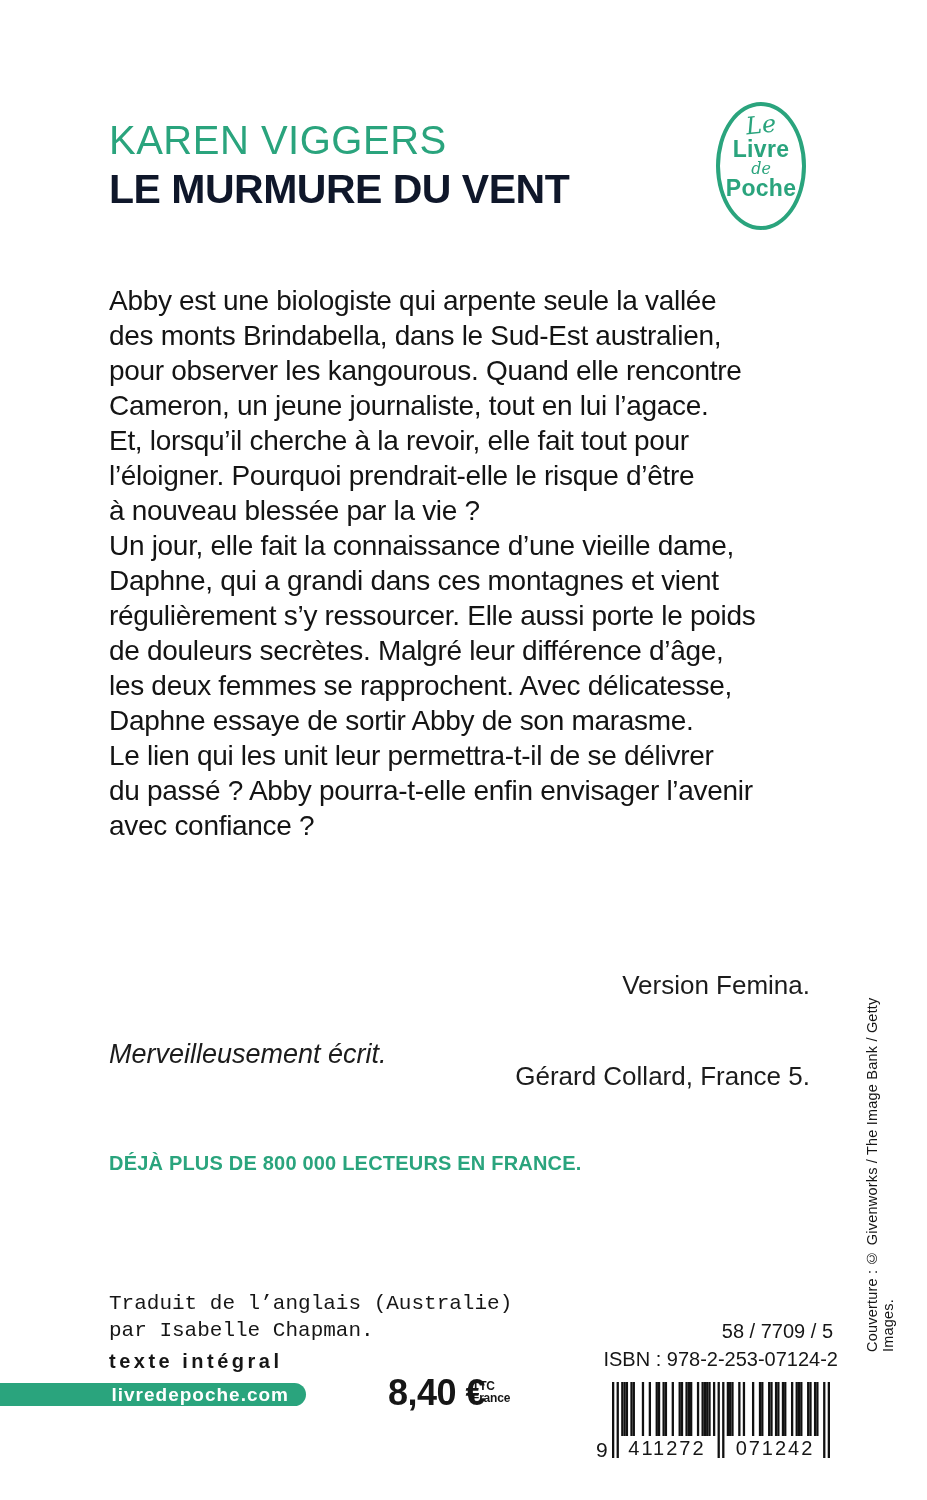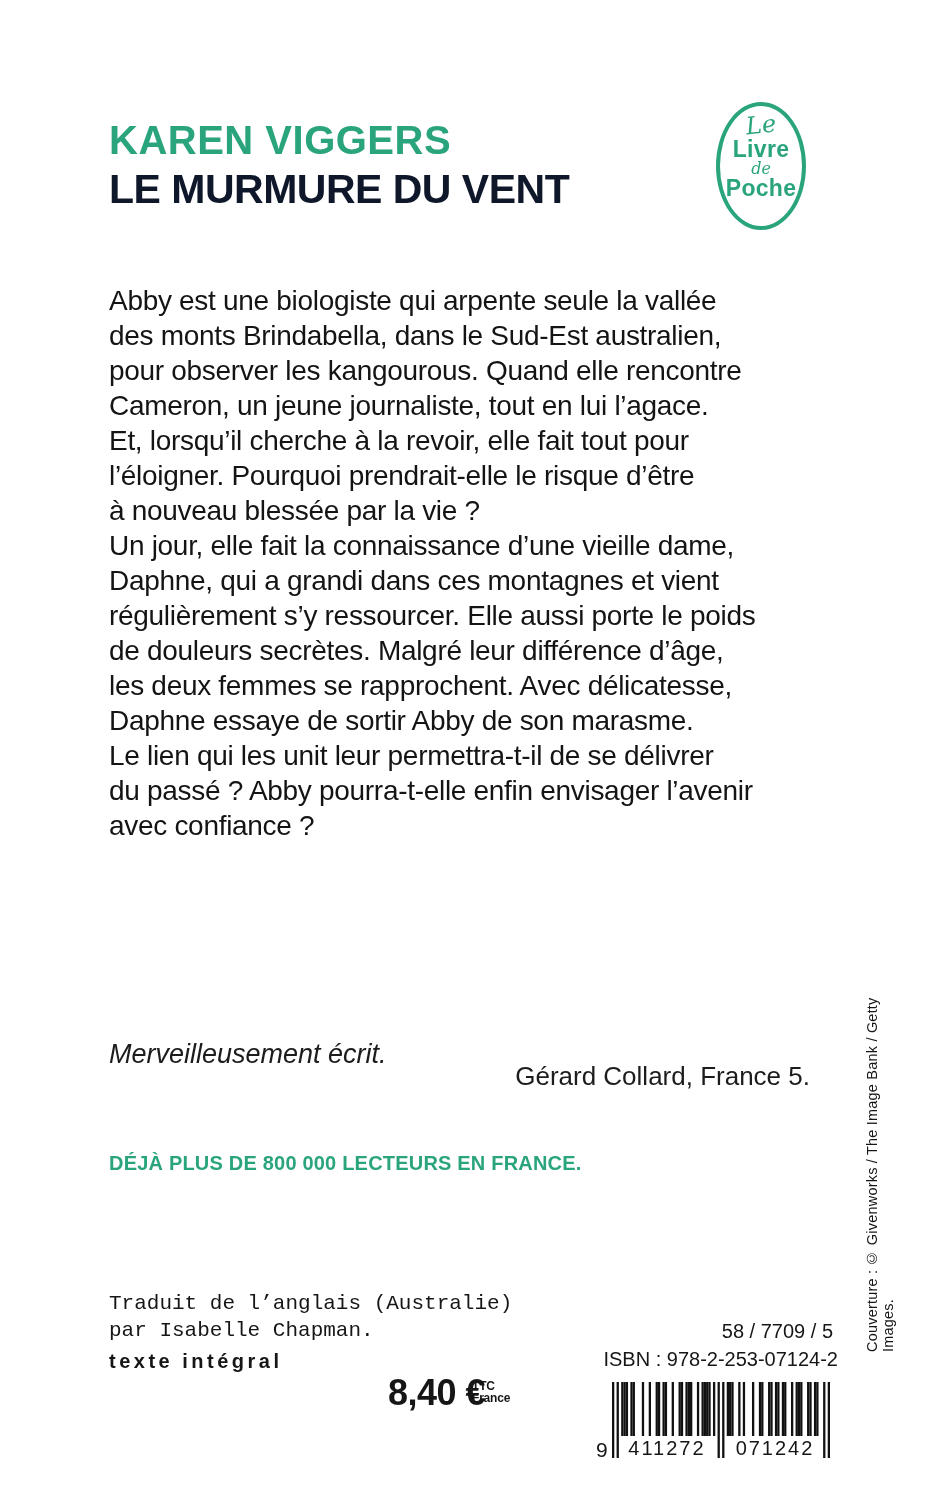--- a/index.html
+++ b/index.html
@@ -1,21 +1,21 @@
 <!DOCTYPE html>
 <html style="--green: #2AA47D;"><head>
 <meta charset="utf-8">
 <style>
   html,body{margin:0;padding:0;background:#ffffff;}
   .page{
     position:relative;width:927px;height:1500px;background:#ffffff;
     overflow:hidden;font-family:"Liberation Sans",sans-serif;color:#161616;
   }
   
-  .author{position:absolute;left:109px;top:118px;font-size:40px;font-weight:700;letter-spacing:.5px;color:var(--green);}
+  .author{position:absolute;left:109px;top:118px;font-size:40px;font-weight:400;letter-spacing:.5px;color:var(--green);}
   .title{position:absolute;left:109px;top:166px;font-size:41px;font-weight:700;letter-spacing:-.5px;color:#0f172a;}
   
   .logo{position:absolute;left:716px;top:102px;width:90px;height:128px;border:4.5px solid var(--green);
         border-radius:50%;box-sizing:border-box;text-align:center;color:var(--green);}
   .logo .le{font-family:"DejaVu Serif",serif;font-style:italic;font-size:24px;line-height:25px;margin-top:7px;transform:rotate(-6deg);}
   .logo .livre{font-size:23px;line-height:23px;font-weight:600;letter-spacing:.3px;}
   .logo .de{font-family:"DejaVu Serif",serif;font-style:italic;font-size:16px;line-height:15px;}
   .logo .poche{font-size:23px;line-height:25px;font-weight:600;letter-spacing:.3px;}
   
   .synopsis{position:absolute;left:109px;top:283px;width:735px;font-size:28px;line-height:35px;
@@ -78,29 +78,31 @@
 Un jour, elle fait la connaissance d’une vieille dame,
 Daphne, qui a grandi dans ces montagnes et vient
 régulièrement s’y ressourcer. Elle aussi porte le poids
 de douleurs secrètes. Malgré leur différence d’âge,
 les deux femmes se rapprochent. Avec délicatesse,
 Daphne essaye de sortir Abby de son marasme.
 Le lien qui les unit leur permettra-t-il de se délivrer
 du passé ? Abby pourra-t-elle enfin envisager l’avenir
 avec confiance ?</div>
 
+  <div class="attrib a1">Version Femina.</div>
 
   <div class="quote q2">Merveilleusement écrit.</div>
   <div class="attrib a2">Gérard Collard, France 5.</div>
 
   <div class="banner">DÉJÀ PLUS DE 800 000 LECTEURS EN FRANCE.</div>
 
   <div class="translation">Traduit de l’anglais (Australie)
 par Isabelle Chapman.</div>
   <div class="edition">texte intégral</div>
+  <div class="webbar">livredepoche.com</div>
 
   <div class="price-val">8,40 €</div>
   <div class="price-notes">
     <span>TTC</span>
     <span>France</span>
   </div>
 
   <div class="ref">58 / 7709 / 5</div>
   <div class="isbn">ISBN : 978-2-253-07124-2</div>
 

